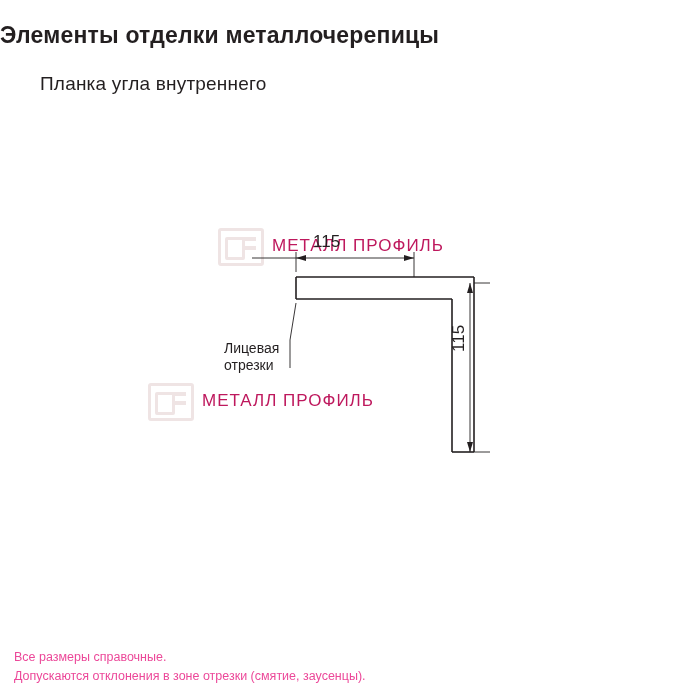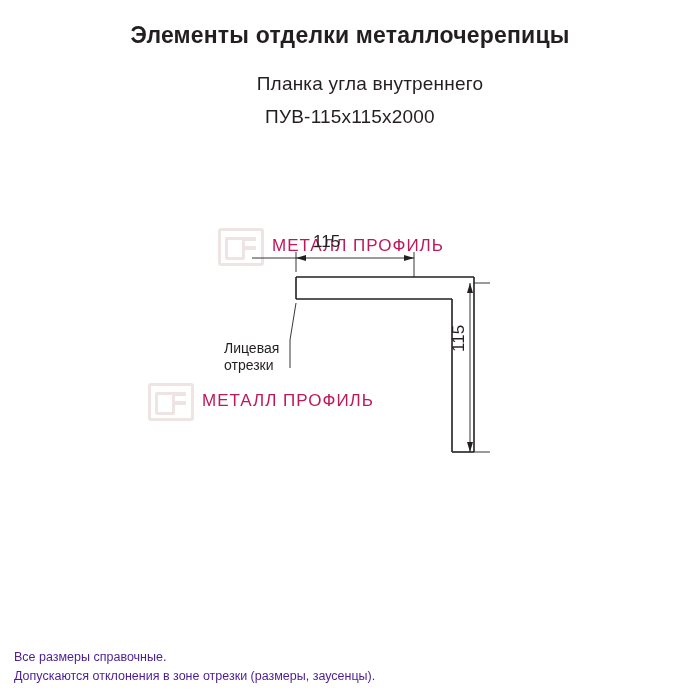--- a/index.html
+++ b/index.html
@@ -15,21 +15,20 @@
     color: #231f20;
     overflow: hidden;
   }
 
   
   .header {
     position: absolute;
     top: 0;
     left: 0;
     width: 700px;
-    text-align: center;
     z-index: 5;
   }
   .title-main {
     font-size: 23px;
     font-weight: bold;
     margin-top: 22px;
     letter-spacing: 0.2px;
   }
   .title-sub {
     font-size: 19px;
@@ -126,31 +125,30 @@
     width: 80px;
   }
 
   
   .footer {
     position: absolute;
     left: 14px;
     bottom: 14px;
     font-size: 12.5px;
     line-height: 19px;
-    color: #4c1d95;
+    color: #ec4899;
     z-index: 5;
   }
 </style>
 </head>
 <body>
 
 <div class="header">
   <div class="title-main">Элементы отделки металлочерепицы</div>
   <div class="title-sub">Планка угла внутреннего</div>
-  <div class="title-code">ПУВ-115х115х2000</div>
 </div>
 
 <div class="watermark wm-1">
   <div class="wm-logo">
     <div class="outer"></div>
     <div class="inner"></div>
     <div class="bar"></div>
     <div class="bar2"></div>
   </div>
   <div class="wm-text">МЕТАЛЛ ПРОФИЛЬ</div>
@@ -209,14 +207,14 @@
 
 <div class="label label-115-top">115</div>
 <div class="label label-115-right">115</div>
 <div class="label label-face">
   <span>Лицевая</span><br>
   <span>отрезки</span>
 </div>
 
 <div class="footer">
   <div>Все размеры справочные.</div>
-  <div>Допускаются отклонения в зоне отрезки (размеры, заусенцы).</div>
+  <div>Допускаются отклонения в зоне отрезки (смятие, заусенцы).</div>
 </div>
 
 </body></html>

